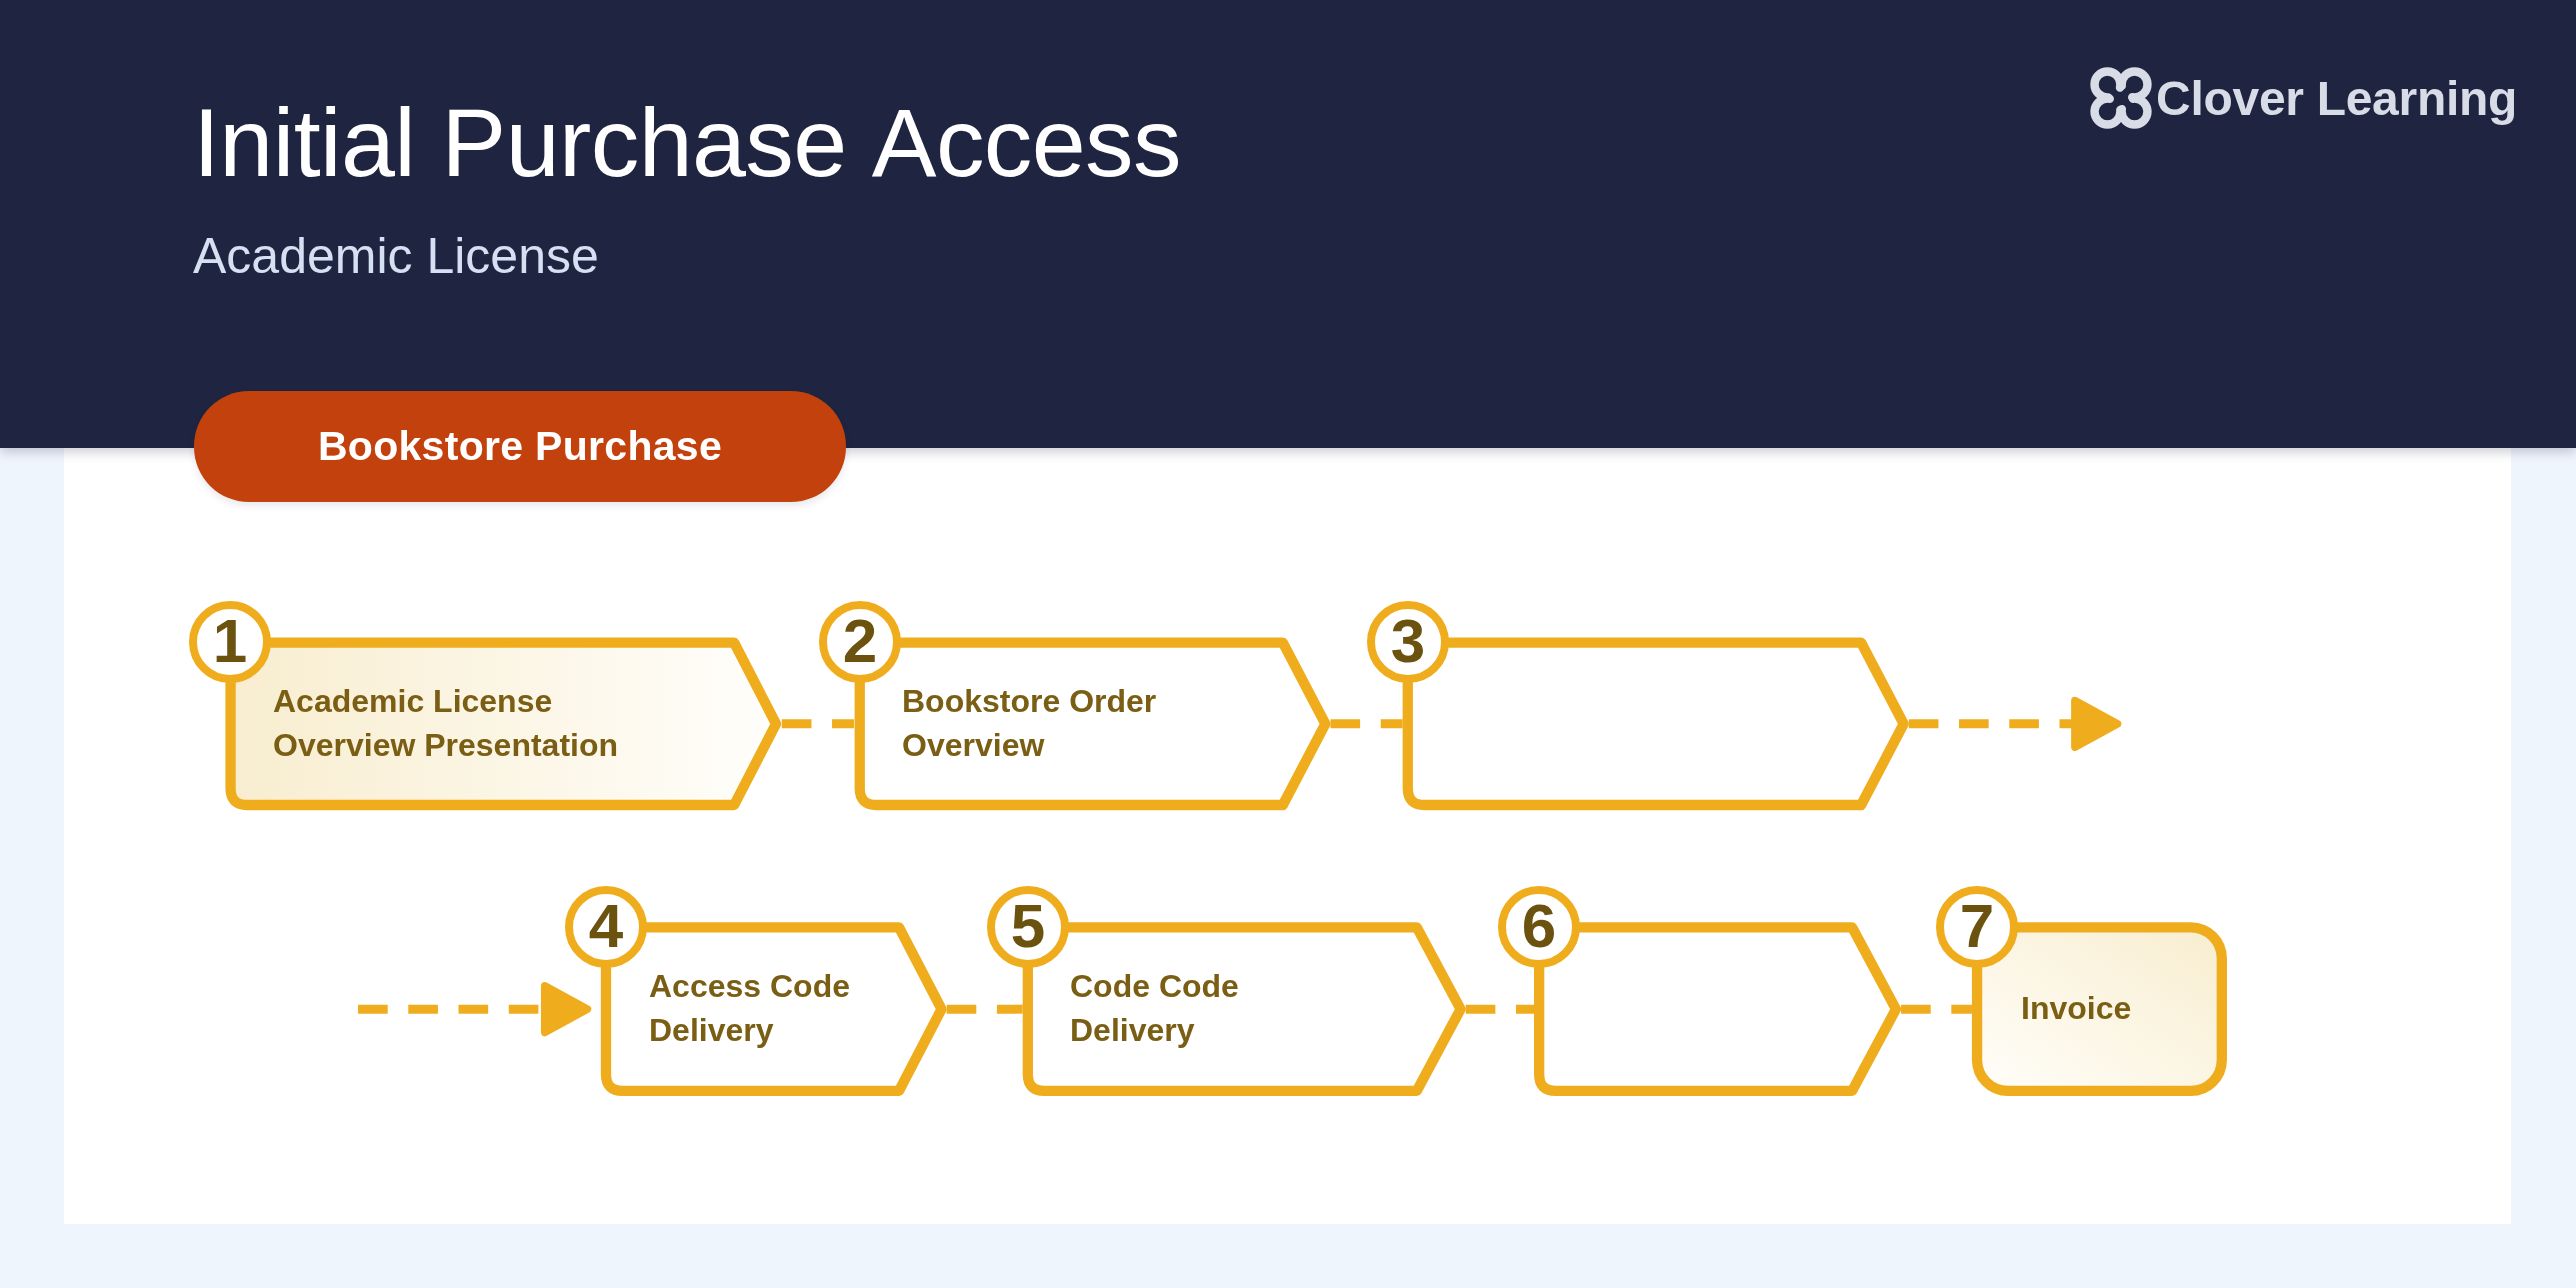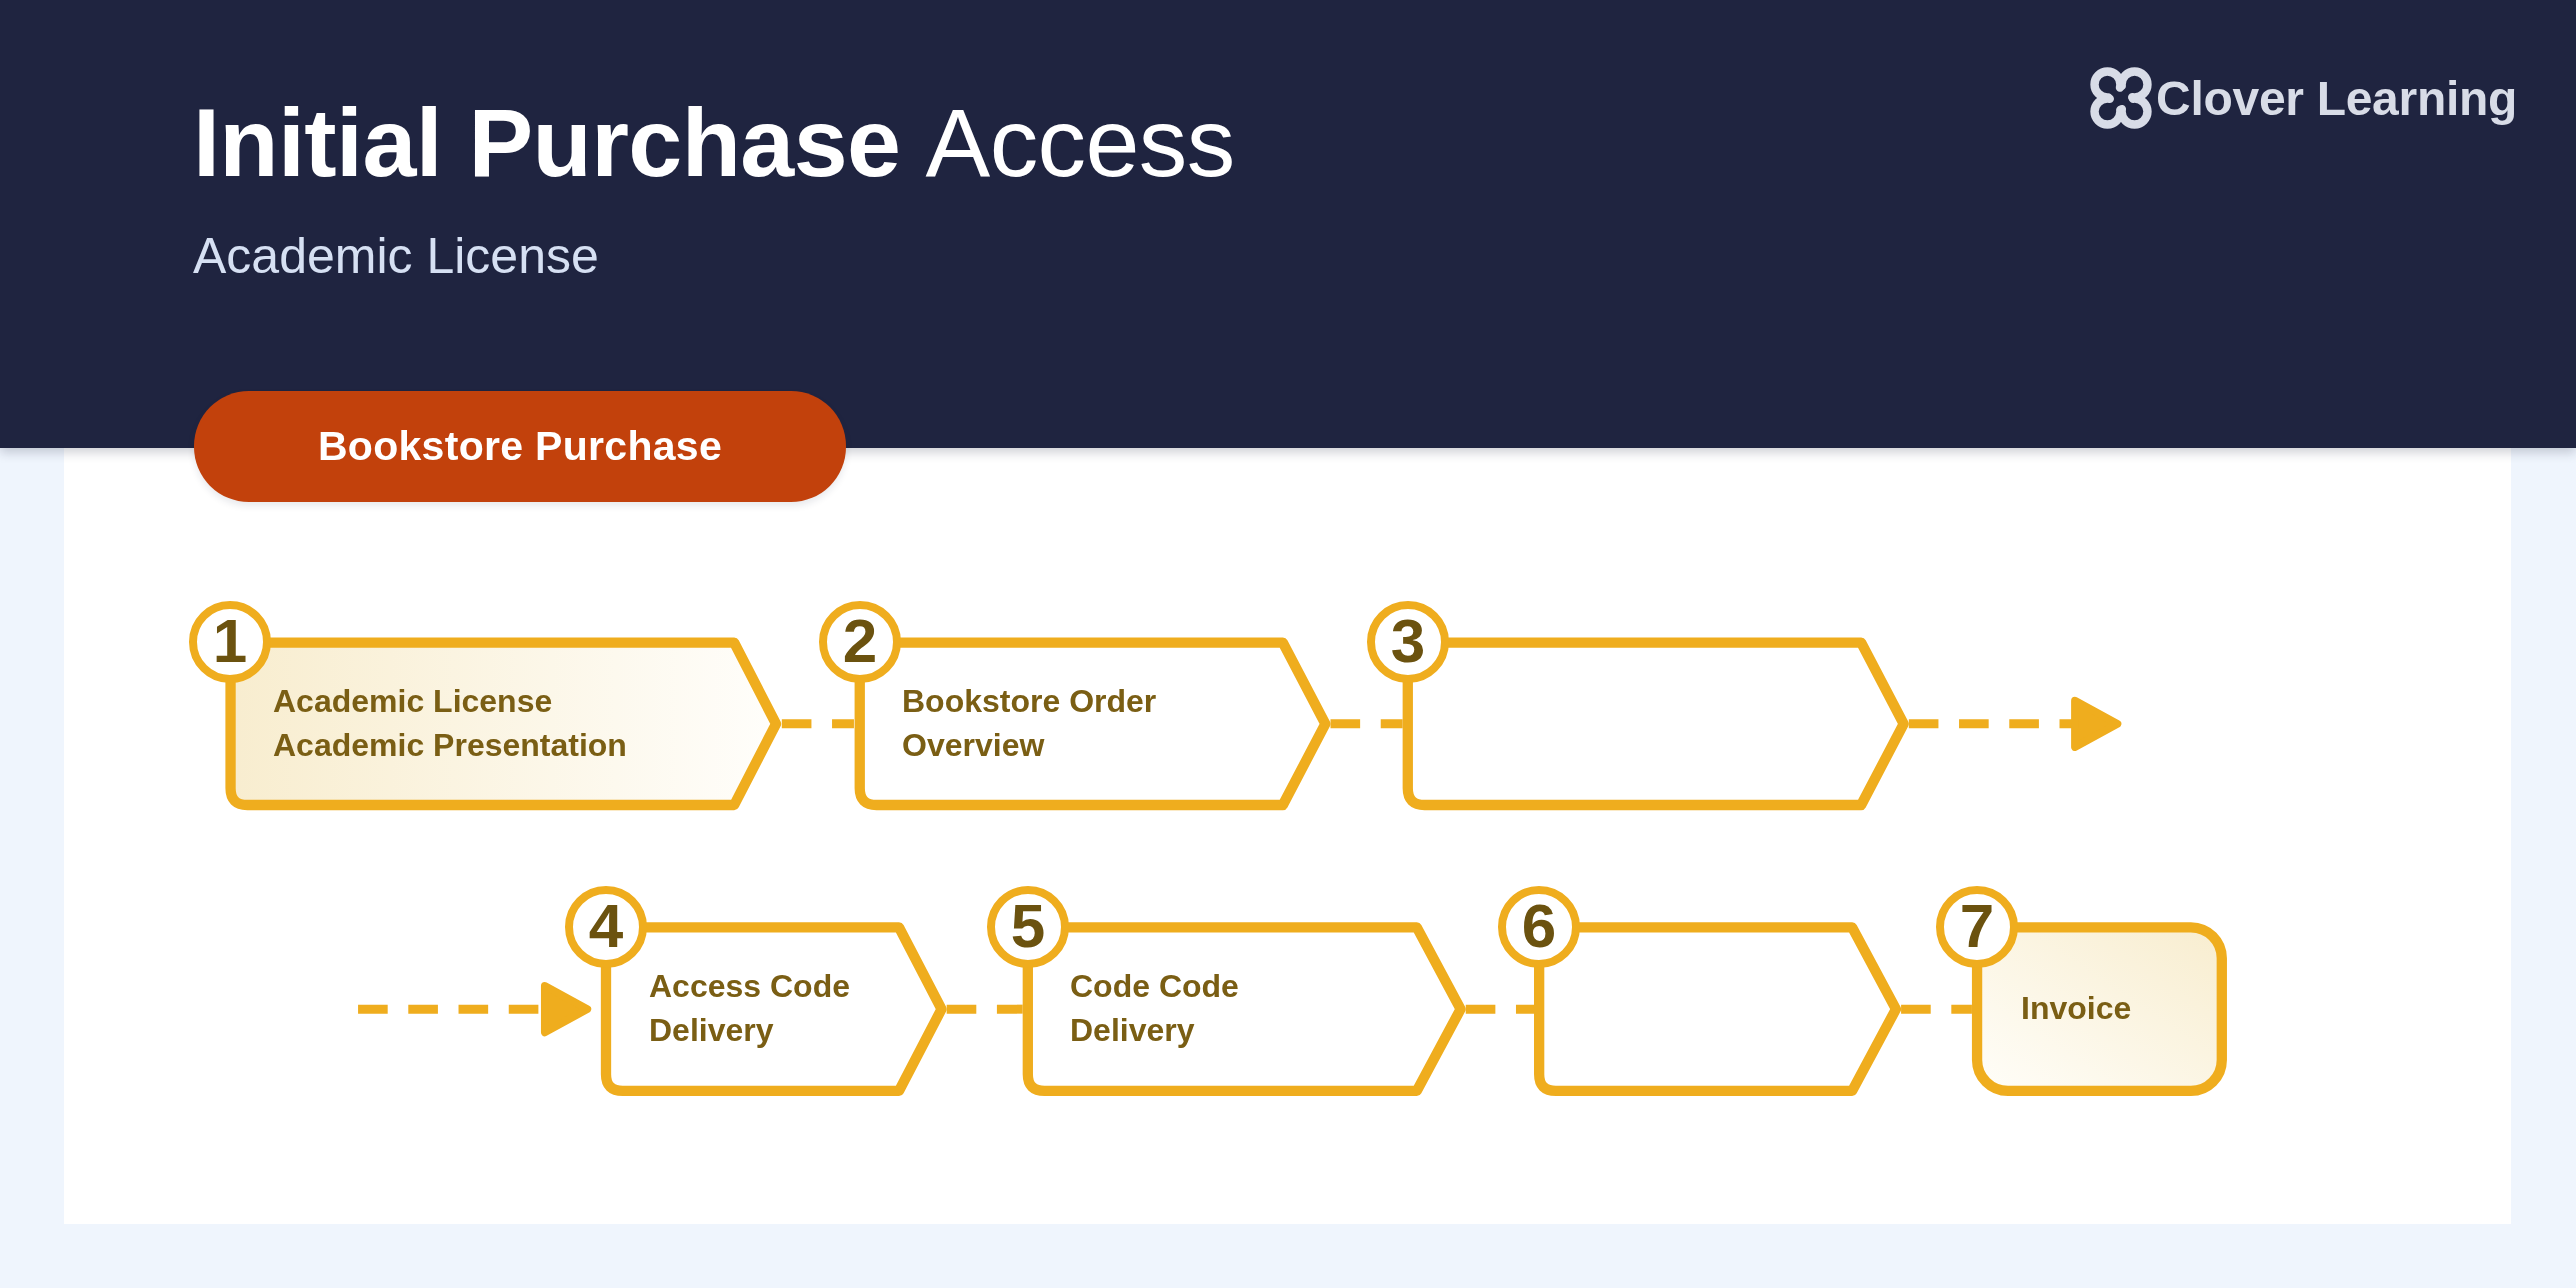--- a/index.html
+++ b/index.html
@@ -6,21 +6,21 @@
   #canvas{position:relative;width:2576px;height:1288px;background:#EFF5FD;overflow:hidden;}
 
   
   .card{position:absolute;left:64px;top:0;width:2447px;height:1224px;background:#FFFFFF;}
 
   
   .header{position:absolute;left:0;top:0;width:2576px;height:448px;background:#1F2440;
           box-shadow:0 5.2px 10.3px rgba(31,36,64,0.22);z-index:4;}
   .title{position:absolute;left:193px;top:89px;color:#FFFFFF;font-size:97px;line-height:1.12;
          letter-spacing:-0.6px;white-space:nowrap;}
-  .title .tb{font-weight:700;text-align:center;}
+  .title .tb{font-weight:400;text-align:center;}
   .title .tr{font-weight:400;margin-left:0.26em;}
   .subtitle{position:absolute;left:193px;top:227px;color:#D6E0F3;font-size:50px;font-weight:400;}
   .logo{position:absolute;right:59px;top:67px;display:flex;align-items:center;gap:4px;}
   .logo-text{color:#D8DCE7;font-size:48px;font-weight:700;letter-spacing:-0.3px;}
 
   
   .badge{position:absolute;left:194px;top:391px;width:652px;height:111px;border-radius:55px;
          background:#c2410c;display:flex;align-items:center;justify-content:center;z-index:6;
          box-shadow:0 3.9px 7.7px rgba(31,36,64,0.10);}
   .badge span{color:#FFFFFF;font-size:41px;font-weight:700;letter-spacing:0.3px;}
@@ -94,21 +94,21 @@
     </div>
   <div class="num-circle" style="left:1498px;top:886px">
       <span>6</span>
     </div>
   <div class="num-circle" style="left:1936px;top:886px">
       <span>7</span>
     </div>
 
   <div class="step-label" style="left:273px;top:643px;height:162px">
     <span class="l">Academic License</span>
-    <span class="l">Academic Presentation</span>
+    <span class="l">Overview Presentation</span>
   </div>
   <div class="step-label" style="left:902px;top:643px;height:162px">
     <span class="l">Bookstore Order</span>
     <span class="l">Overview</span>
   </div>
   <div class="step-label" style="left:649px;top:927px;height:164px">
     <span class="l">Access Code</span>
     <span class="l">Delivery</span>
   </div>
   <div class="step-label" style="left:1070px;top:927px;height:164px">

